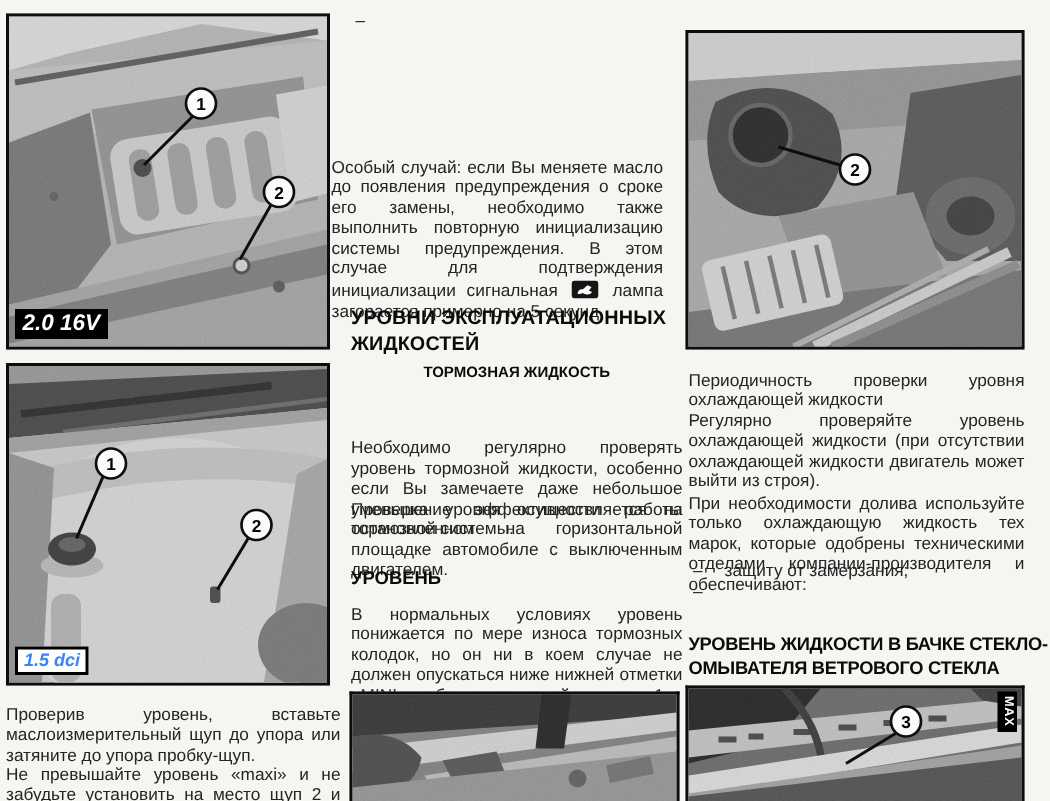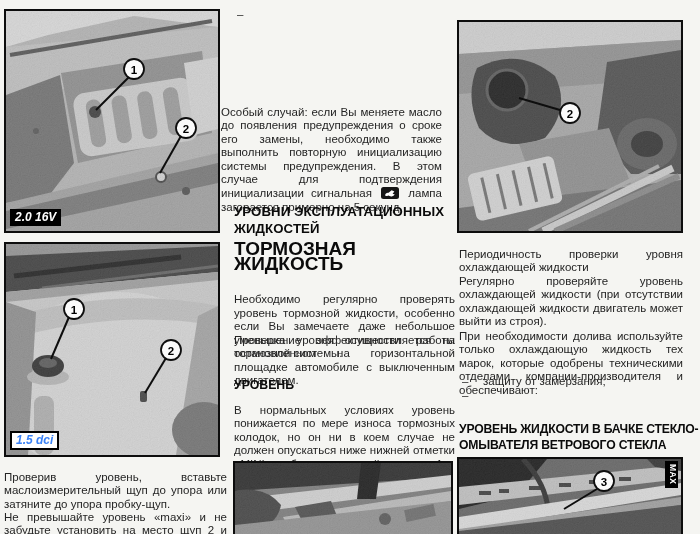--- a/index.html
+++ b/index.html
@@ -18,27 +18,27 @@
     position:absolute; font-size:11.5px; line-height:13.6px;
     text-align:justify; color:#242424;
   }
   .hang { padding-left:27px; box-sizing:border-box; position:relative; }
   .hang .dash { position:absolute; left:3px; top:0; }
   .hang--tight { padding-left:24px; }
   .h1 {
     position:absolute; font-weight:bold; color:#0b0b0b;
     font-size:13.2px; line-height:16.5px; letter-spacing:0.1px;
   }
-  .h2 { position:absolute; font-weight:bold; color:#0b0b0b; font-size:19px; line-height:15px; }
+  .h2 { position:absolute; font-weight:bold; color:#0b0b0b; font-size:10px; line-height:15px;text-align:center; }
   .h3 { position:absolute; font-weight:bold; color:#0b0b0b; font-size:12.3px; line-height:14px; }
   .h1--nowrap div { white-space:nowrap; letter-spacing:-0.2px; font-size:12.2px; line-height:15.5px; }
   .svc { display:inline-block; width:18px; height:12px; vertical-align:-2px; margin:0 2px; }
   .photo-label-dark {
     position:absolute; left:4px; bottom:5px; background:#000; color:#fff;
-    font-weight:bold; font-style:italic; font-size:12px; padding:1px 5px 2px;
+    font-weight:bold; font-style:italic; font-size:15px; padding:1px 5px 2px;
   }
   .photo-label-light {
     position:absolute; left:4px; bottom:5px; background:#fff; color:#3b82f6;
     border:2px solid #000; font-weight:bold; font-style:italic;
     font-size:12px; padding:0 4px 1px;
   }
   .max-tag {
     position:absolute; top:2px; right:3px; width:13px; height:27px;
     background:#000; color:#fff; font-size:8.5px; font-weight:bold;
     writing-mode:vertical-rl; text-align:center; letter-spacing:0.5px;

